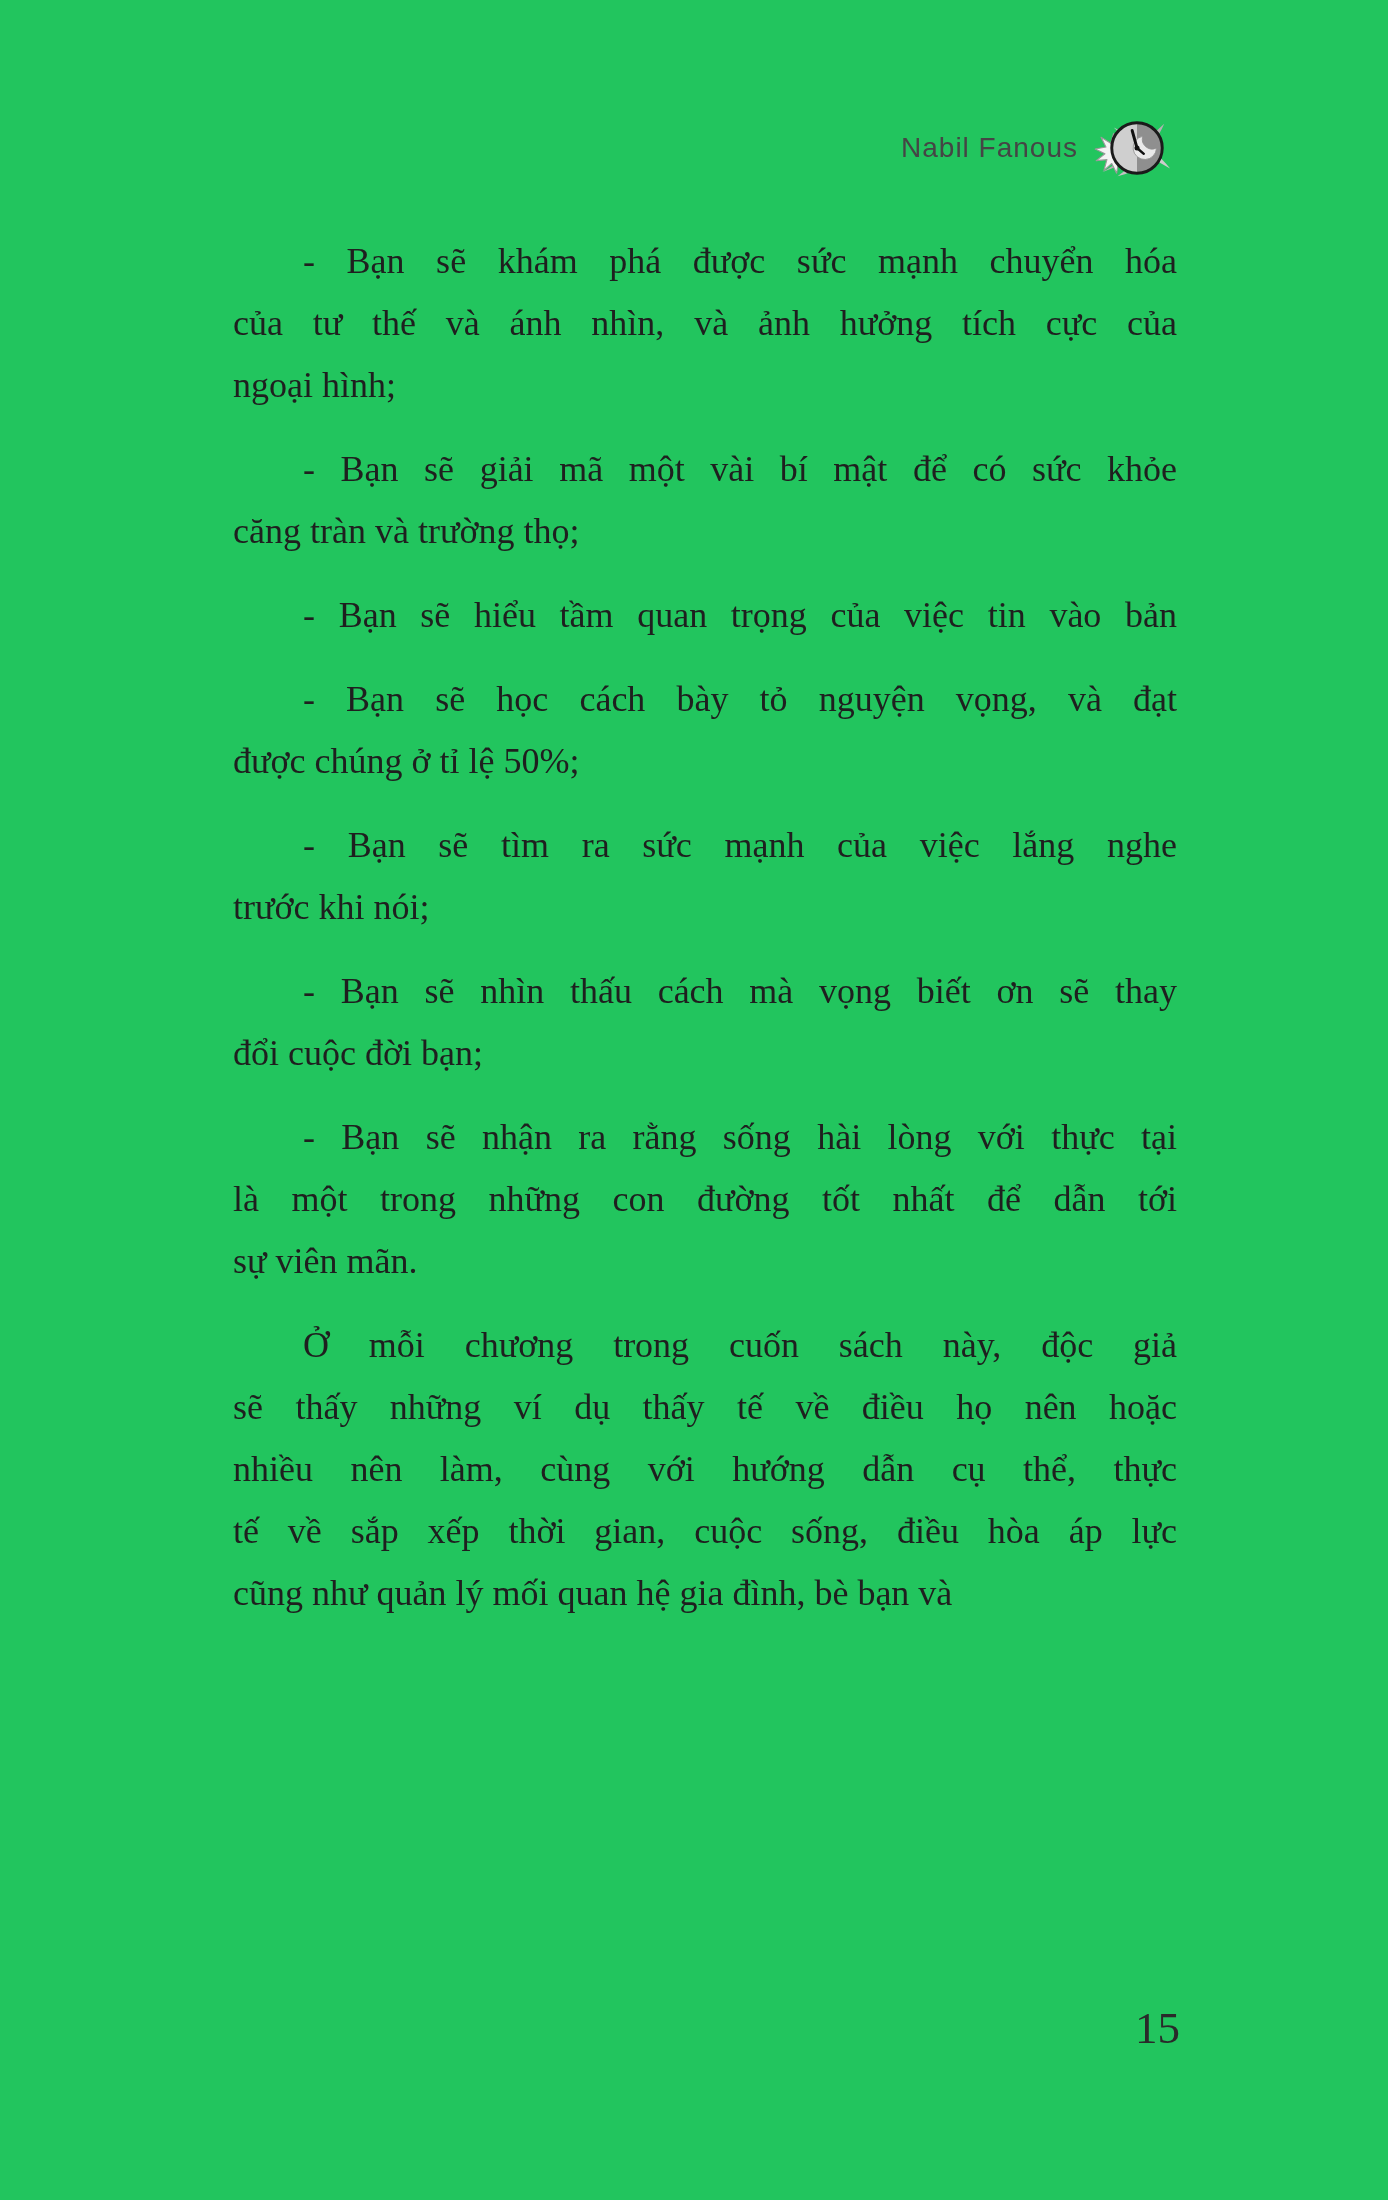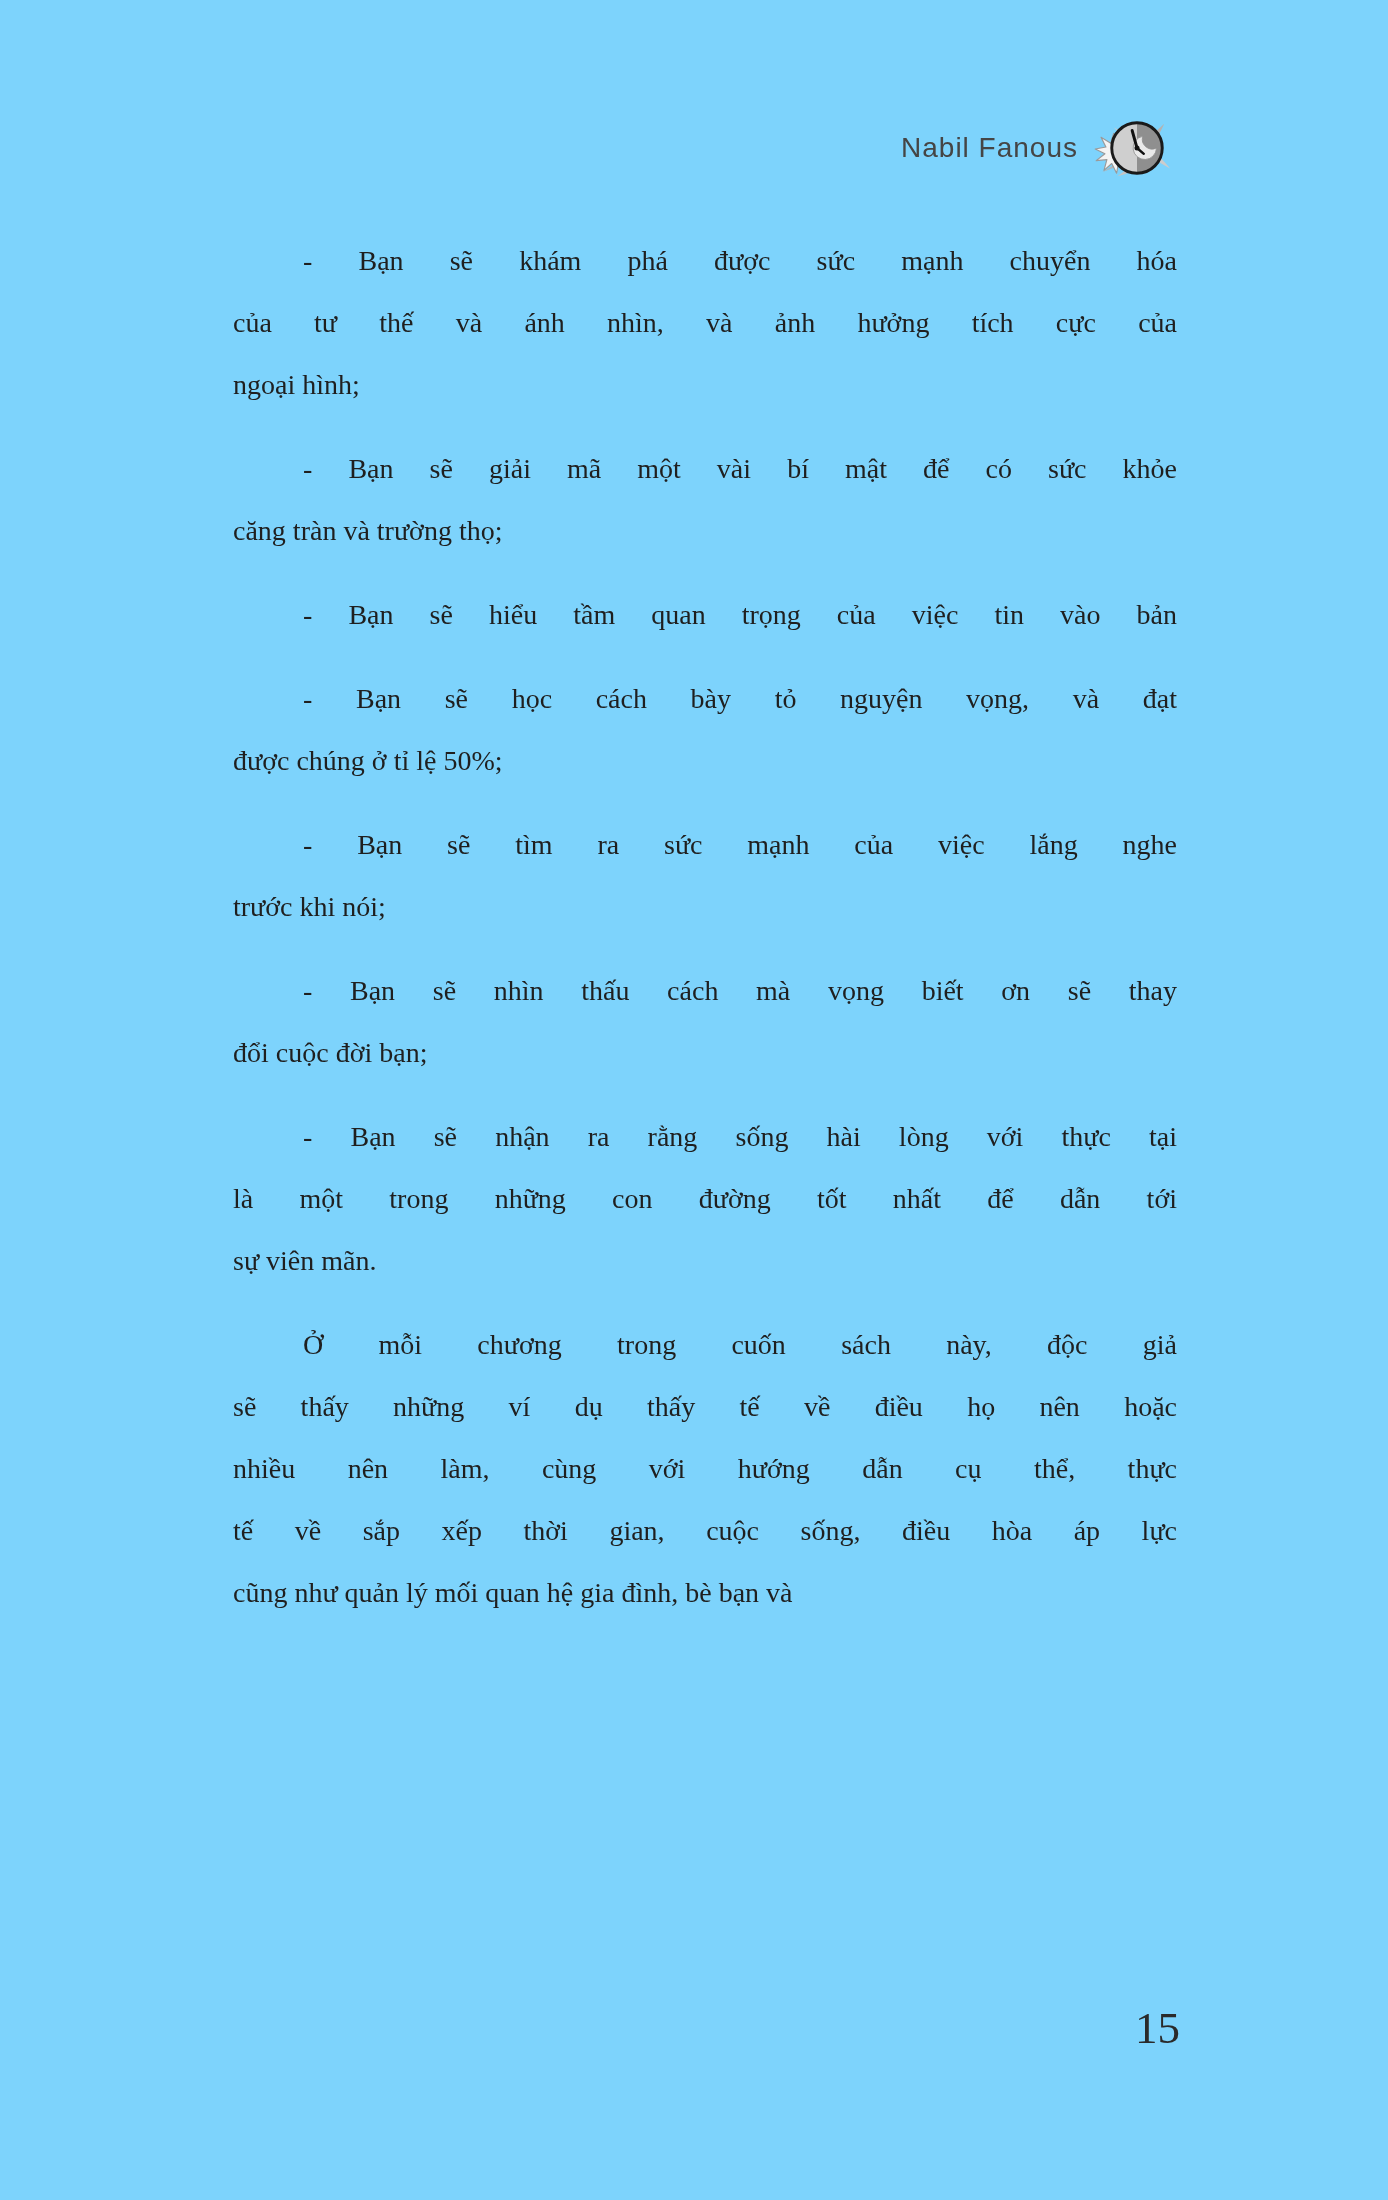--- a/index.html
+++ b/index.html
@@ -1,20 +1,20 @@
 <!DOCTYPE html>
 <html lang="vi"><head>
 <meta charset="utf-8">
 <style>
   html, body { margin: 0; padding: 0; }
   .page {
     position: relative;
     width: 1388px;
     height: 2200px;
-    background: #7dd3fc;
+    background: #22c55e;
     font-family: "Liberation Serif", "DejaVu Serif", serif;
     color: #1f1f1f;
     overflow: hidden;
   }
   .header {
     position: absolute;
     top: 112px;
     right: 206px;
     height: 72px;
     display: flex;
@@ -27,21 +27,21 @@
     letter-spacing: 1px;
     color: #454545;
     white-space: nowrap;
   }
   .logo { width: 90px; height: 68px; flex: 0 0 auto; }
   .body-text {
     position: absolute;
     top: 230px;
     left: 233px;
     width: 944px;
-    font-size: 28px;
+    font-size: 36px;
     line-height: 62px;
   }
   .para { margin: 0 0 22px 0; }
   .para:last-child { margin-bottom: 0; }
   .line {
     text-align: justify;
     text-align-last: justify;
     white-space: normal;
   }
   .line.first { padding-left: 70px; }

